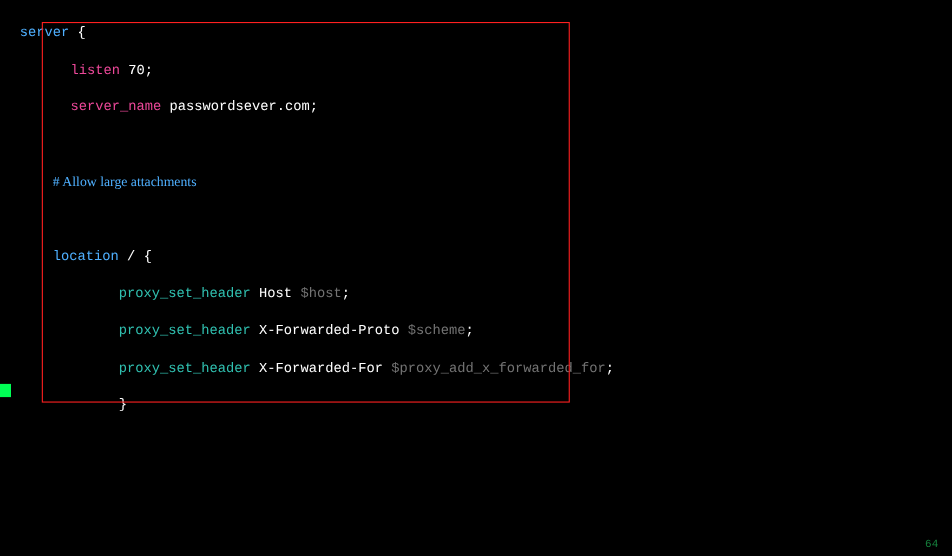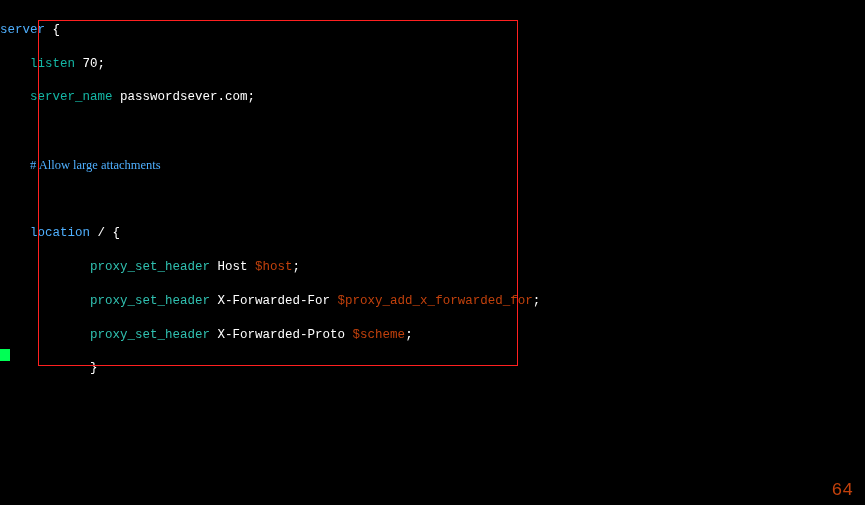--- a/index.html
+++ b/index.html
@@ -11,21 +11,21 @@
       color: #ffffff;
       width: 865px;
       height: 505px;
       overflow: hidden;
       position: relative;
     }
     .editor {
       padding: 5px 0 0 0;
       white-space: pre;
     }
-    .line { }
+    .line { padding-left: 18px; }
     .highlight-box {
       position: absolute;
       border: 1.5px solid #ff2020;
       left: 38px;
       top: 20px;
       width: 480px;
       height: 346px;
       pointer-events: none;
     }
     .cursor-mark {
@@ -33,44 +33,44 @@
       left: 0;
       top: 349px;
       width: 10px;
       height: 12px;
       background: #00ff55;
     }
     .status {
       position: absolute;
       bottom: 3px;
       right: 12px;
-      color: #c2410c;
-      font-size: 18px;
+      color: #15803d;
+      font-size: 10px;
     }
     .c-keyword { color: #4fb0ff; }
-    .c-green { color: #14b8a6; }
+    .c-green { color: #ec4899; margin-left: 16px; }
     .c-teal { color: #30c0b0; }
-    .c-cyan { color: #c2410c; margin-top: 16px; }
+    .c-cyan { color: #737373; margin-top: 16px; }
     .c-comment { color: #4fb0ff; font-family: Liberation Serif, serif; }
     .c-white { color: #ffffff; }
   </style>
 </head>
 <body>
 
 <div class="editor">
 <div class="line"><span class="c-keyword">server</span> <span class="c-white">{</span></div>
 <div class="line">    <span class="c-green">listen</span> <span class="c-white">70</span><span class="c-white">;</span></div>
 <div class="line">    <span class="c-green">server_name</span> <span class="c-white">passwordsever.com</span><span class="c-white">;</span></div>
 <div class="line">&nbsp;</div>
 <div class="line">    <span class="c-comment"># Allow large attachments</span></div>
 <div class="line">&nbsp;</div>
 <div class="line">    <span class="c-keyword">location</span> <span class="c-white">/</span> <span class="c-white">{</span></div>
 <div class="line">            <span class="c-teal">proxy_set_header</span> <span class="c-white">Host</span> <span class="c-cyan">$host</span><span class="c-white">;</span></div>
+<div class="line">            <span class="c-teal">proxy_set_header</span> <span class="c-white">X-Forwarded-Proto</span> <span class="c-cyan">$scheme</span><span class="c-white">;</span></div>
 <div class="line">            <span class="c-teal">proxy_set_header</span> <span class="c-white">X-Forwarded-For</span> <span class="c-cyan">$proxy_add_x_forwarded_for</span><span class="c-white">;</span></div>
-<div class="line">            <span class="c-teal">proxy_set_header</span> <span class="c-white">X-Forwarded-Proto</span> <span class="c-cyan">$scheme</span><span class="c-white">;</span></div>
 <div class="line">            <span class="c-white">}</span></div>
 <div class="line">&nbsp;</div>
 
 
 
 
 
 
 
 

